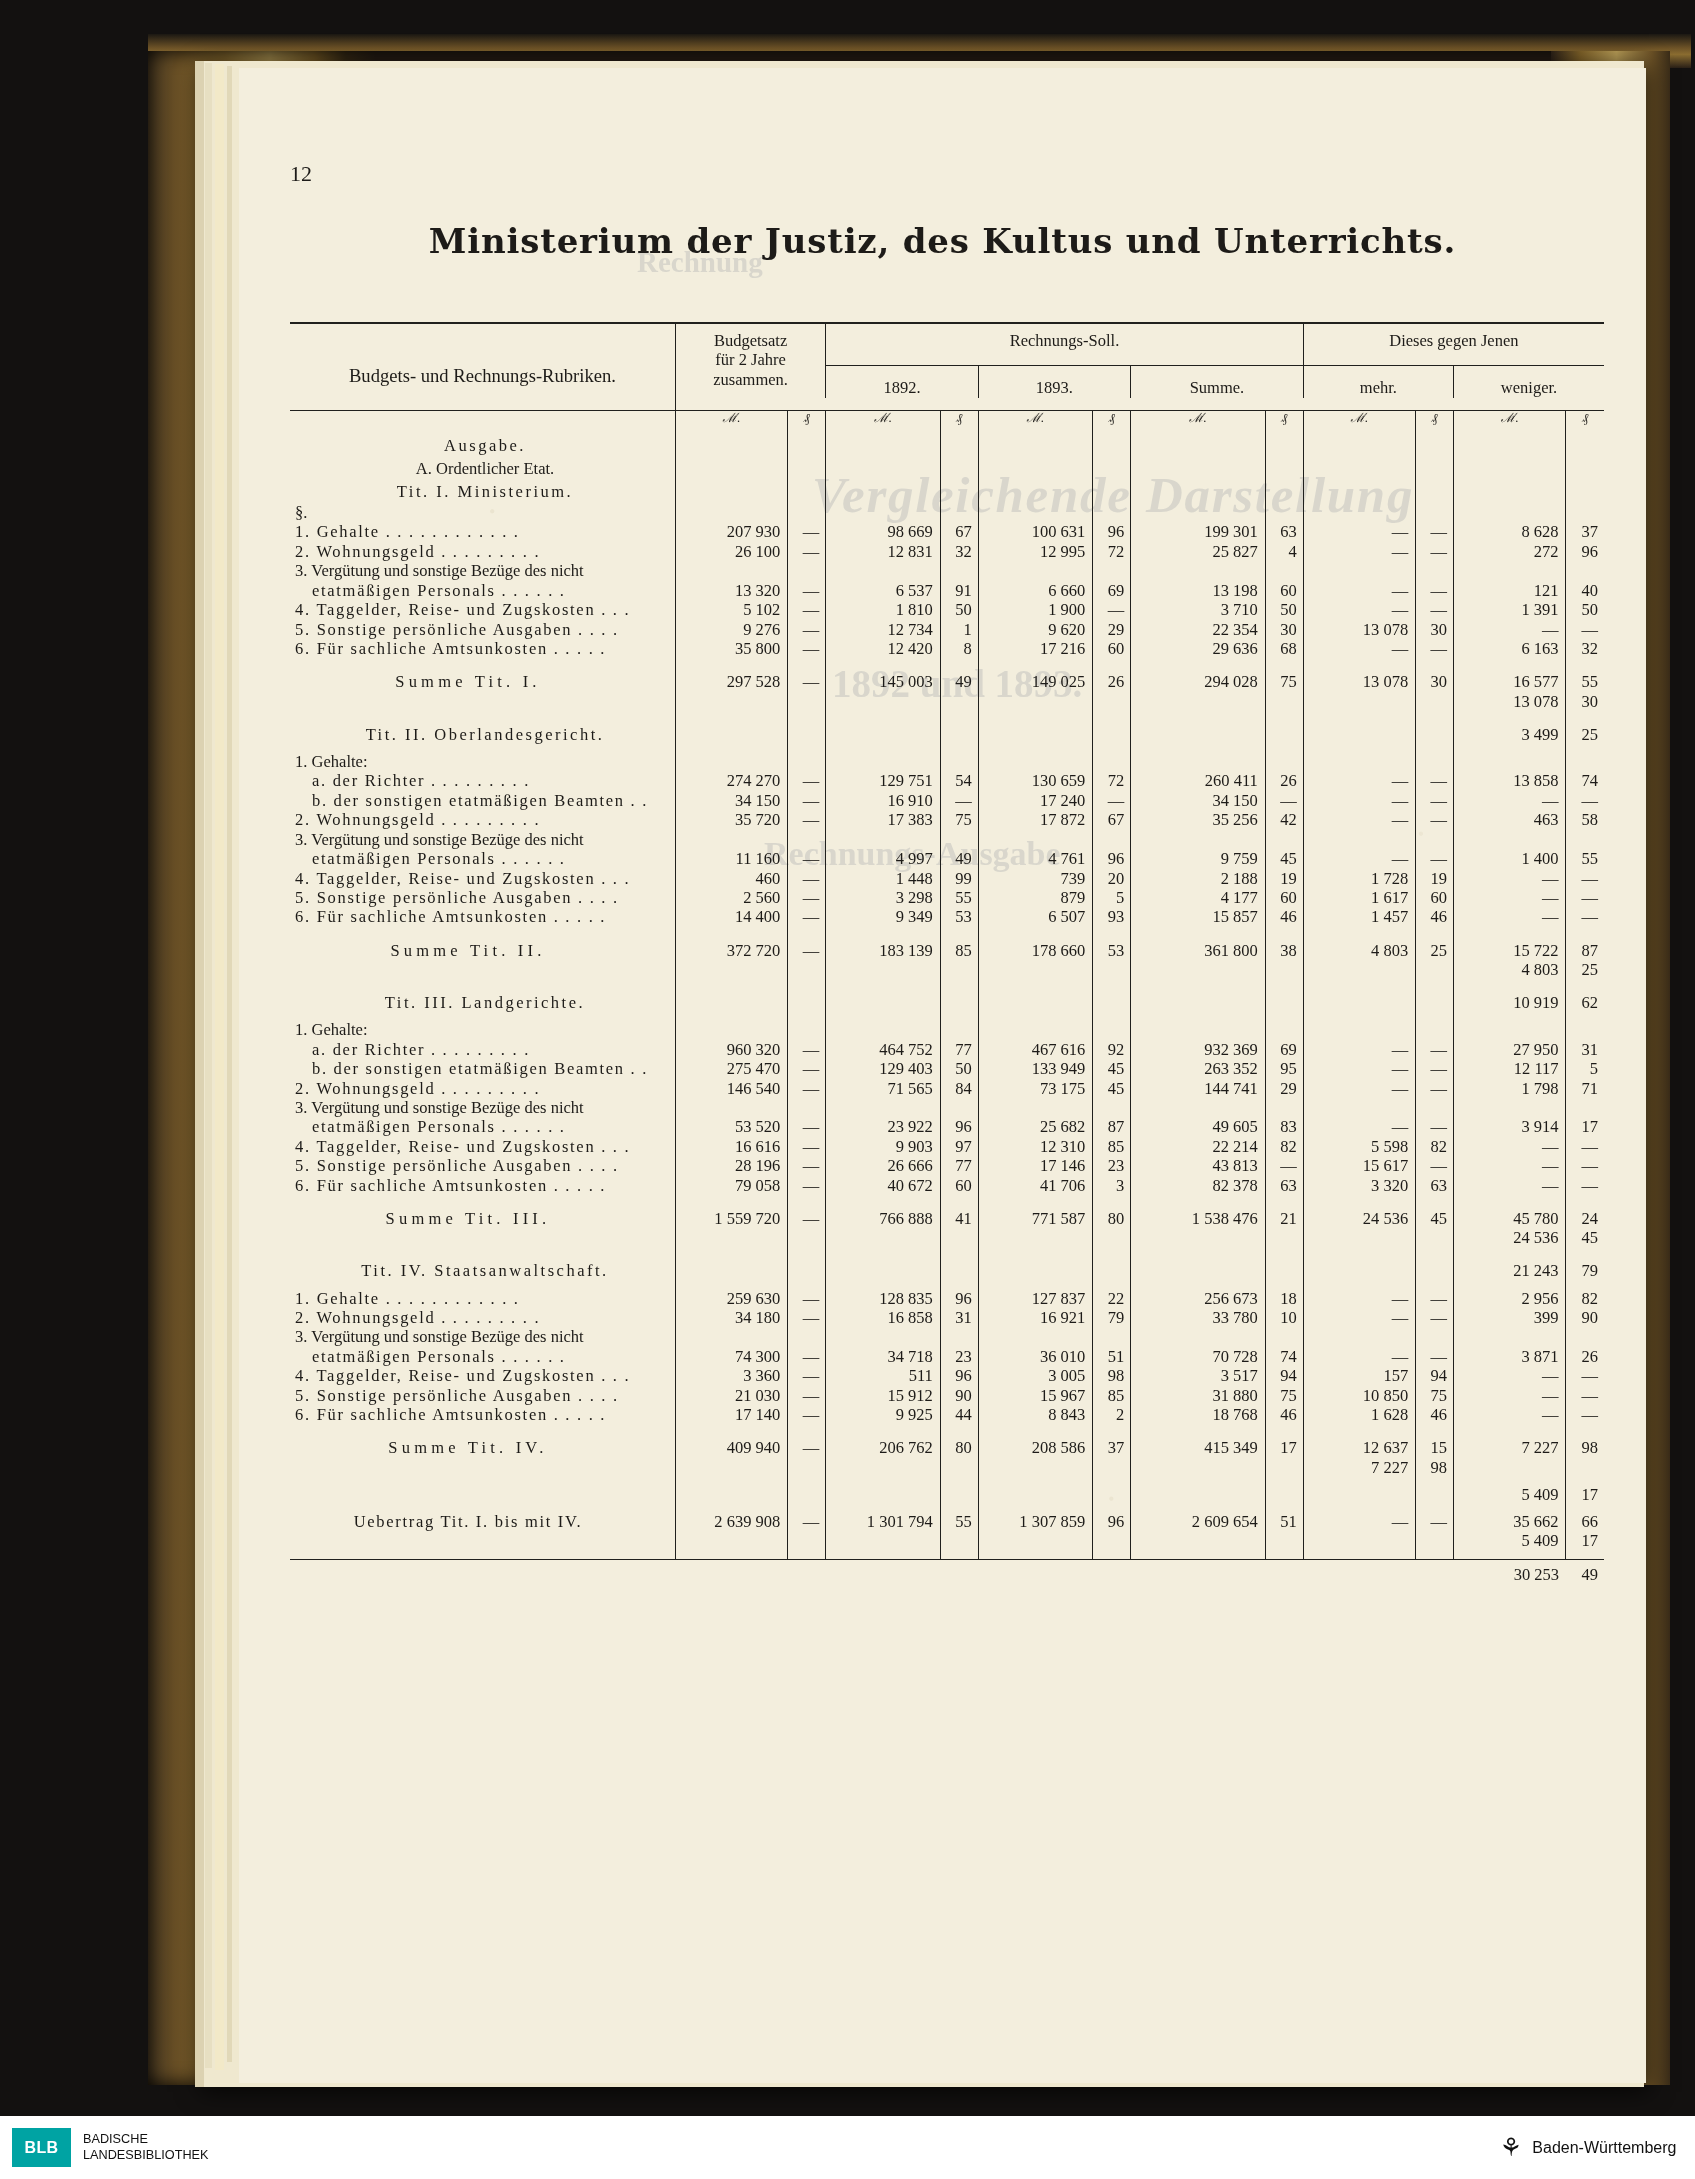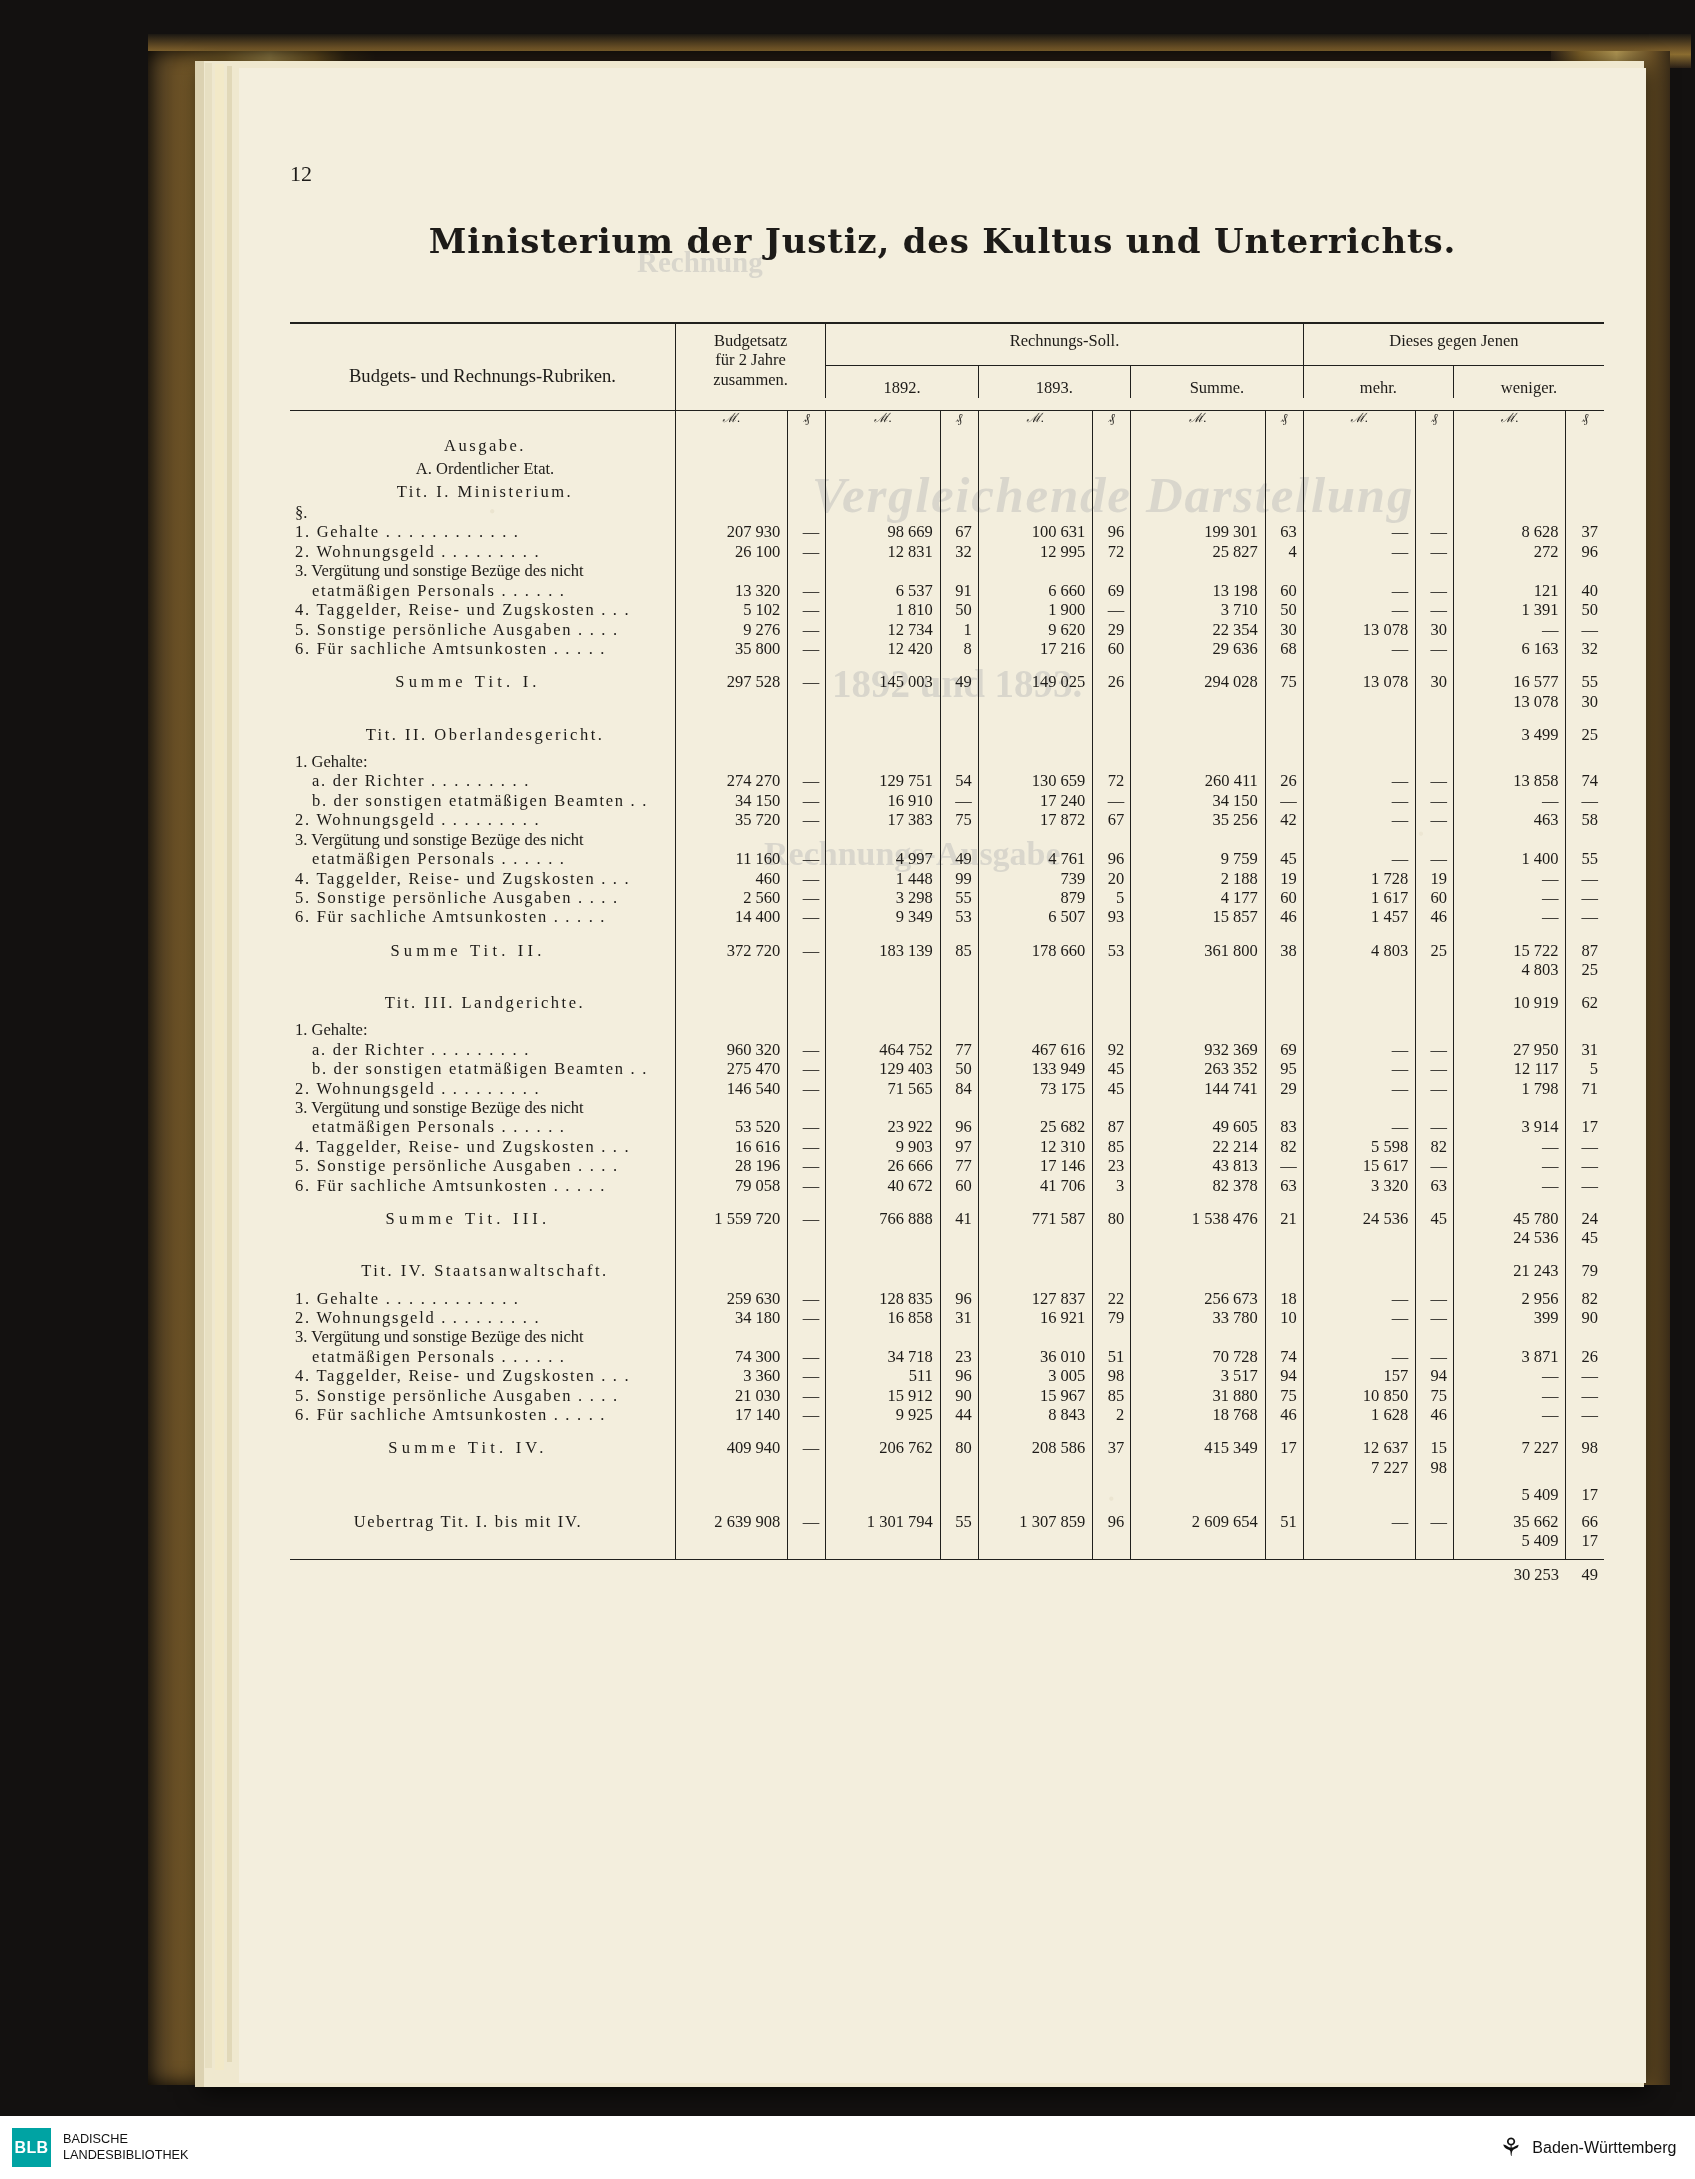--- a/index.html
+++ b/index.html
@@ -129,21 +129,21 @@
   .center-head { text-align: center; font-size: 18.6px; }
 
   
   .footer {
     position: absolute; left: 0; bottom: 0; width: 1695px; height: 63px;
     background: #fff;
     display: flex; align-items: center; justify-content: space-between;
   }
   .blb { display: flex; align-items: center; gap: 12px; padding-left: 12px; }
   .blb-logo {
-    width: 39px; height: 39px; background: #00a3a3; color: #fff;
+    width: 59px; height: 39px; background: #00a3a3; color: #fff;
     font-family: "Liberation Sans", sans-serif; font-size: 16px; font-weight: bold;
     display: flex; align-items: center; justify-content: center; letter-spacing: 0.4px;
   }
   .blb-text {
     font-family: "Liberation Sans", sans-serif; font-size: 12.7px; line-height: 1.25; color: #111;
   }
   .state { display: flex; align-items: center; gap: 10.2px; padding-right: 18.6px; }
   .state-name { font-family: "Liberation Sans", sans-serif; font-size: 16px; color: #111; }
   .griffin { font-size: 25.4px; color: #111; line-height: 1; }
 </style>

